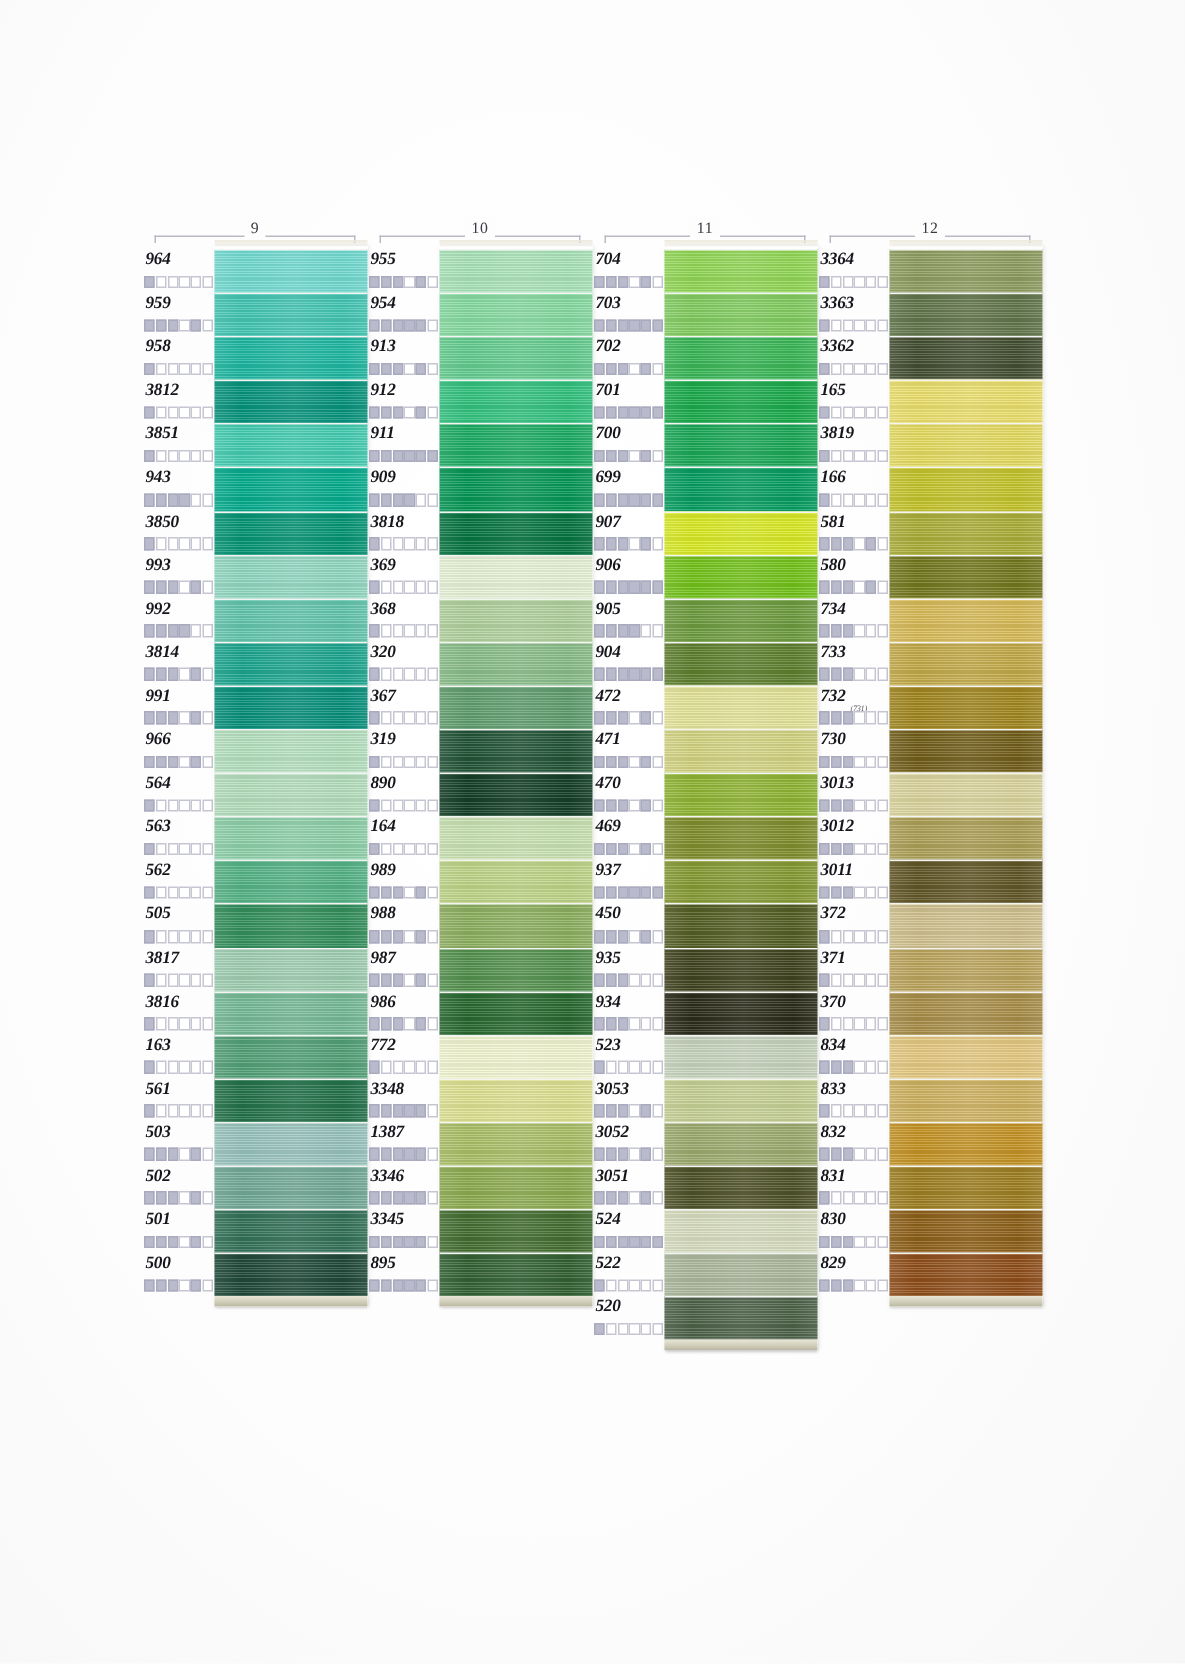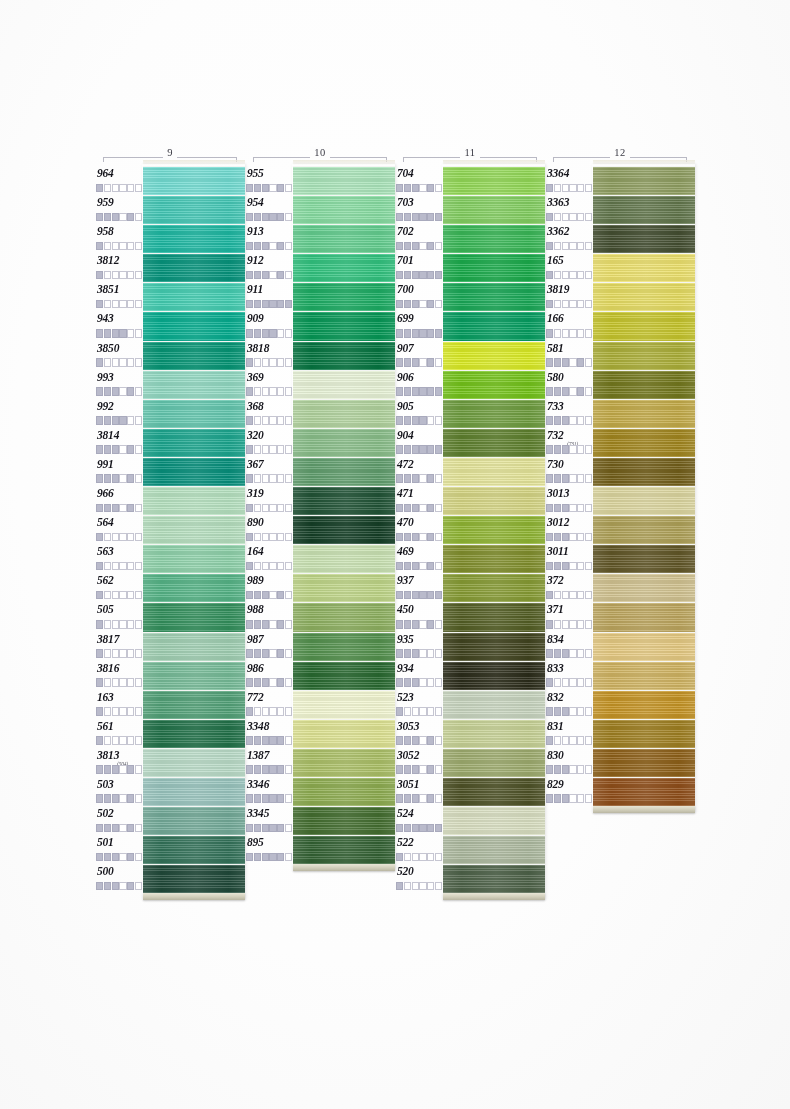--- a/index.html
+++ b/index.html
@@ -438,38 +438,20 @@
                 <i class=""></i>
               </div>
             </div>
             <div class="swatch" title="561" style="background: rgb(29, 110, 69);">
               <div class="threads"></div>
               <div class="sheen"></div>
             </div>
           </div>
           <div class="row">
             <div class="labelcell">
-              <div class="code">3813</div>
-              <div class="alt">(504)</div>
-              <div class="bars">
-                <i class="on"></i>
-                <i class="on"></i>
-                <i class="on"></i>
-                <i class=""></i>
-                <i class="on"></i>
-                <i class=""></i>
-              </div>
-            </div>
-            <div class="swatch" title="3813" style="background: rgb(183, 217, 197);">
-              <div class="threads"></div>
-              <div class="sheen"></div>
-            </div>
-          </div>
-          <div class="row">
-            <div class="labelcell">
               <div class="code">503</div>
               <div class="bars">
                 <i class="on"></i>
                 <i class="on"></i>
                 <i class="on"></i>
                 <i class=""></i>
                 <i class="on"></i>
                 <i class=""></i>
               </div>
             </div>
@@ -1532,20 +1514,37 @@
                 <i class=""></i>
               </div>
             </div>
             <div class="swatch" title="580" style="background: rgb(111, 116, 24);">
               <div class="threads"></div>
               <div class="sheen"></div>
             </div>
           </div>
           <div class="row">
             <div class="labelcell">
+              <div class="code">734</div>
+              <div class="bars">
+                <i class="on"></i>
+                <i class="on"></i>
+                <i class="on"></i>
+                <i class=""></i>
+                <i class=""></i>
+                <i class=""></i>
+              </div>
+            </div>
+            <div class="swatch" title="734" style="background: rgb(214, 184, 84);">
+              <div class="threads"></div>
+              <div class="sheen"></div>
+            </div>
+          </div>
+          <div class="row">
+            <div class="labelcell">
               <div class="code">733</div>
               <div class="bars">
                 <i class="on"></i>
                 <i class="on"></i>
                 <i class="on"></i>
                 <i class=""></i>
                 <i class=""></i>
                 <i class=""></i>
               </div>
             </div>
@@ -1663,20 +1662,37 @@
               <div class="bars">
                 <i class="on"></i>
                 <i class=""></i>
                 <i class=""></i>
                 <i class=""></i>
                 <i class=""></i>
                 <i class=""></i>
               </div>
             </div>
             <div class="swatch" title="371" style="background: rgb(185, 162, 89);">
+              <div class="threads"></div>
+              <div class="sheen"></div>
+            </div>
+          </div>
+          <div class="row">
+            <div class="labelcell">
+              <div class="code">370</div>
+              <div class="bars">
+                <i class="on"></i>
+                <i class=""></i>
+                <i class=""></i>
+                <i class=""></i>
+                <i class=""></i>
+                <i class=""></i>
+              </div>
+            </div>
+            <div class="swatch" title="370" style="background: rgb(166, 139, 69);">
               <div class="threads"></div>
               <div class="sheen"></div>
             </div>
           </div>
           <div class="row">
             <div class="labelcell">
               <div class="code">834</div>
               <div class="bars">
                 <i class="on"></i>
                 <i class="on"></i>

